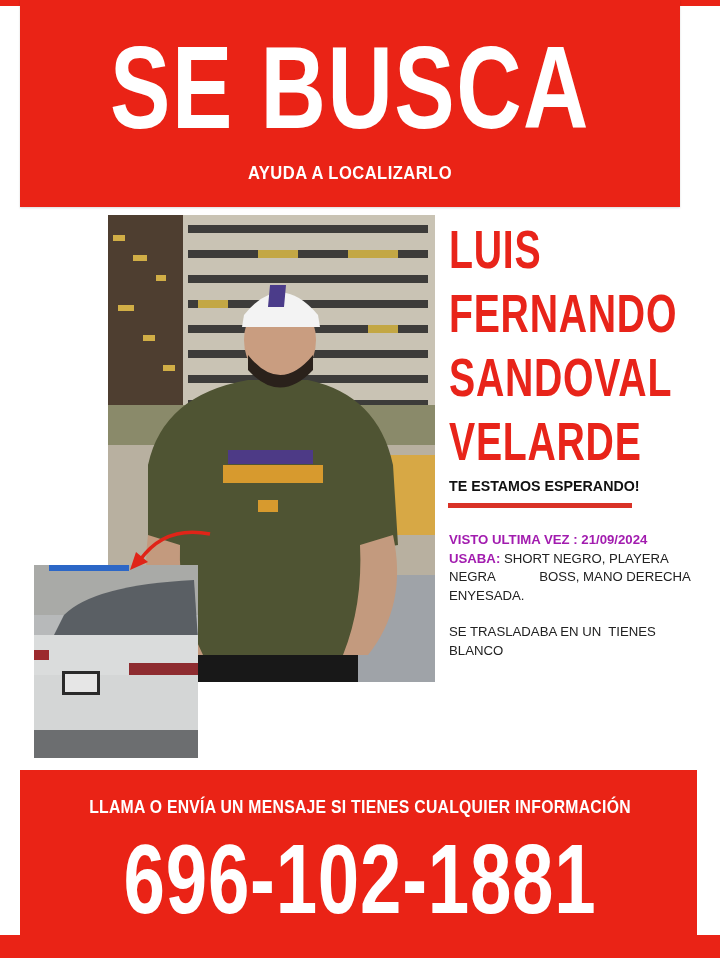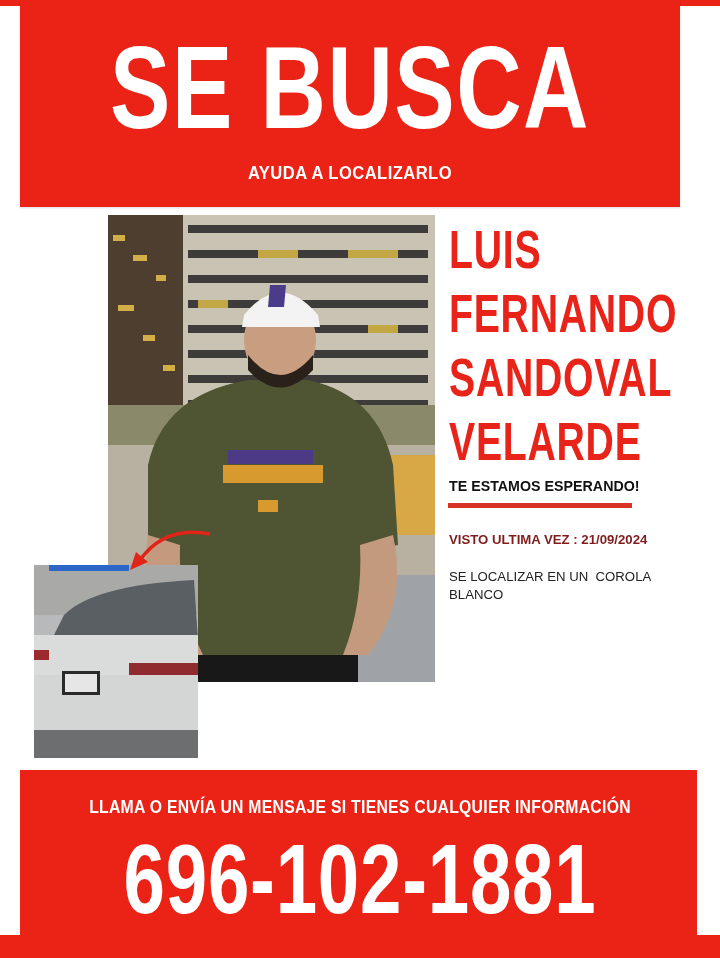--- a/index.html
+++ b/index.html
@@ -47,21 +47,21 @@
       font-weight: 700; font-size: 15px; color: #111; white-space: nowrap;
       transform: scaleX(0.95); transform-origin: left top;
     }
     .divider {
       position: absolute; left: 448px; top: 503px; width: 184px; height: 5px; background: #d93227;
     }
     .details {
       position: absolute; left: 449px; top: 513px; width: 268px;
       font-size: 13.2px; line-height: 18.5px; color: #222;
     }
-    .details b { font-weight: 700; color: #7f1d1d; }
+    .details b { font-weight: 700; color: #a21caf; }
     .details .gap { height: 18px; }
 
     .bottom-band {
       position: absolute; left: 20px; top: 770px; width: 677px; height: 170px;
       background: #ea2316;
     }
     .bottom-strip { position: absolute; left: 0; top: 935px; width: 720px; height: 23px; background: #ea2316; }
     .cta {
       position: absolute; left: 0; top: 797px; width: 720px; text-align: center;
       color: #ffffff; font-weight: 700; font-size: 17.5px; letter-spacing: 0.3px;
@@ -161,20 +161,21 @@
   <div>SANDOVAL</div>
   <div>VELARDE</div>
 </div>
 
 <div class="waiting">TE ESTAMOS ESPERANDO!</div>
 <div class="divider"></div>
 
 <div class="details">
   <div class="gap"></div>
   <div><b>VISTO ULTIMA VEZ : 21/09/2024</b></div>
+  <div style="white-space:pre-wrap;"><b>USABA:</b><span> SHORT NEGRO, PLAYERA NEGRA            BOSS, MANO DERECHA ENYESADA.</span></div>
   <div class="gap"></div>
-  <div style="white-space:pre-wrap; width:230px;">SE LOCALIZAR EN UN  COROLA BLANCO</div>
+  <div style="white-space:pre-wrap; width:230px;">SE TRASLADABA EN UN  TIENES BLANCO</div>
 </div>
 
 <div class="bottom-band"></div>
 <div class="bottom-strip"></div>
 <div class="cta">LLAMA O ENVÍA UN MENSAJE SI TIENES CUALQUIER INFORMACIÓN</div>
 <div class="phone">696-102-1881</div>
 
 </body></html>

